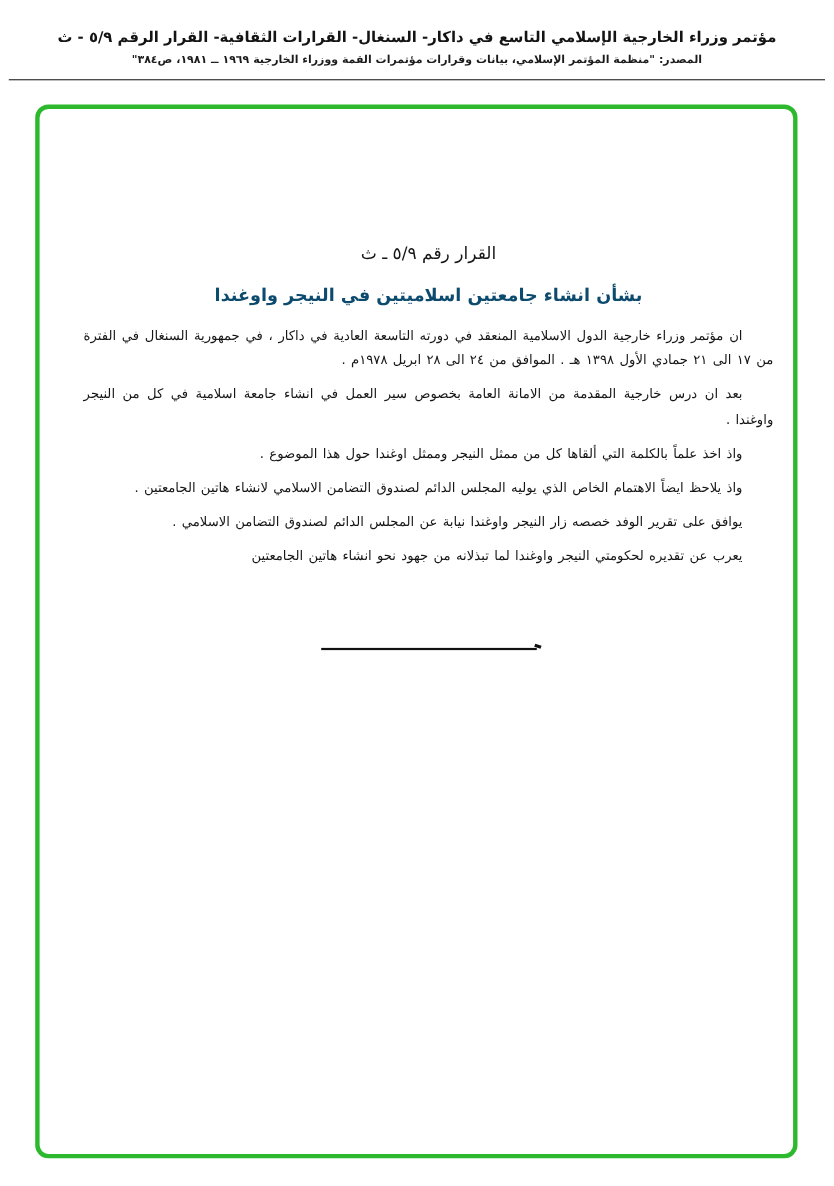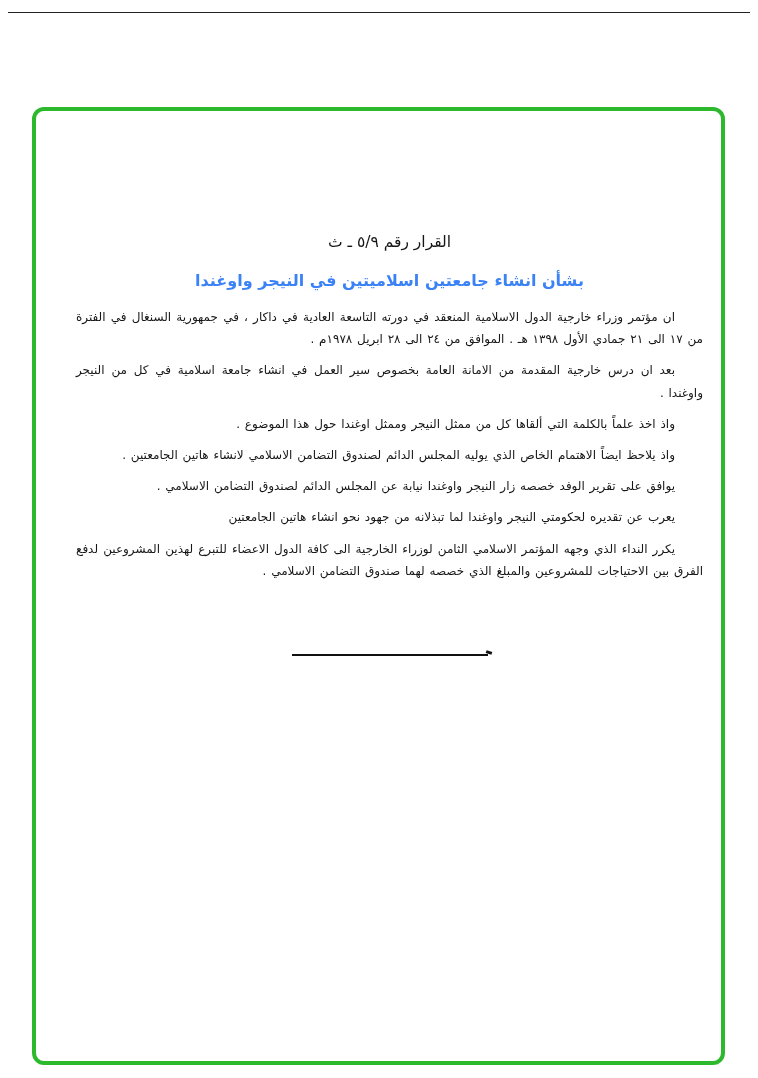--- a/index.html
+++ b/index.html
@@ -60,21 +60,21 @@
     font-size: 15.5px;
     font-weight: normal;
     margin: 0;
     color: #161616;
   }
   .res-subtitle {
     text-align: center;
     font-size: 16px;
     font-weight: bold;
     margin: 20px 0 0 0;
-    color: #3b82f6;
+    color: #0c4a6e;
   }
   .res-body {
     margin-top: 16px;
   }
   .res-body p {
     font-size: 12px;
     line-height: 1.85;
     text-align: justify;
     text-indent: 28px;
     margin: 9px 0;
@@ -98,38 +98,41 @@
     height: 3px;
     background: #111;
     transform: rotate(18deg);
   }
 </style>
 </head>
 <body>
 
 <div class="sheet">
 
+  <div class="doc-header">
+    <div class="line1">مؤتمر وزراء الخارجية الإسلامي التاسع في داكار- السنغال- القرارات الثقافية- القرار الرقم ٥/٩ - ث</div>
+    <div class="line2">المصدر: "منظمة المؤتمر الإسلامي، بيانات وقرارات مؤتمرات القمة ووزراء الخارجية ١٩٦٩ ــ ١٩٨١، ص٣٨٤"</div>
+  </div>
 
   <div class="header-rule"></div>
 
   <div class="page-frame" style="border-color: rgb(45, 185, 45);">
     <div class="page-content">
 
       <p class="res-title">القرار رقم ٥/٩ ـ ث</p>
 
       <p class="res-subtitle">بشأن انشاء جامعتين اسلاميتين في النيجر واوغندا</p>
 
       <div class="res-body">
         <p>ان مؤتمر وزراء خارجية الدول الاسلامية المنعقد في دورته التاسعة العادية في داكار ، في جمهورية السنغال في الفترة من ١٧ الى ٢١ جمادي الأول ١٣٩٨ هـ .  الموافق من ٢٤ الى ٢٨ ابريل ١٩٧٨م .</p>
         <p>بعد ان درس خارجية المقدمة من الامانة العامة بخصوص سير العمل في انشاء جامعة اسلامية في كل من النيجر واوغندا .</p>
         <p>واذ اخذ علماً بالكلمة التي ألقاها كل من ممثل النيجر وممثل اوغندا حول هذا الموضوع .</p>
         <p>واذ يلاحظ ايضاً الاهتمام الخاص الذي يوليه المجلس الدائم لصندوق التضامن الاسلامي لانشاء هاتين الجامعتين .</p>
         <p>يوافق على تقرير الوفد خصصه زار النيجر واوغندا نيابة عن المجلس الدائم لصندوق التضامن الاسلامي .</p>
         <p>يعرب عن تقديره لحكومتي النيجر واوغندا لما تبذلانه من جهود نحو انشاء هاتين الجامعتين</p>
-        <p>يكرر النداء الذي وجهه المؤتمر الاسلامي الثامن لوزراء الخارجية الى كافة الدول الاعضاء للتبرع لهذين المشروعين لدفع الفرق بين الاحتياجات للمشروعين والمبلغ الذي خصصه لهما صندوق التضامن الاسلامي .</p>
       </div>
 
       <div class="bottom-rule"></div>
 
     </div>
   </div>
 
 </div>
 
 </body></html>

